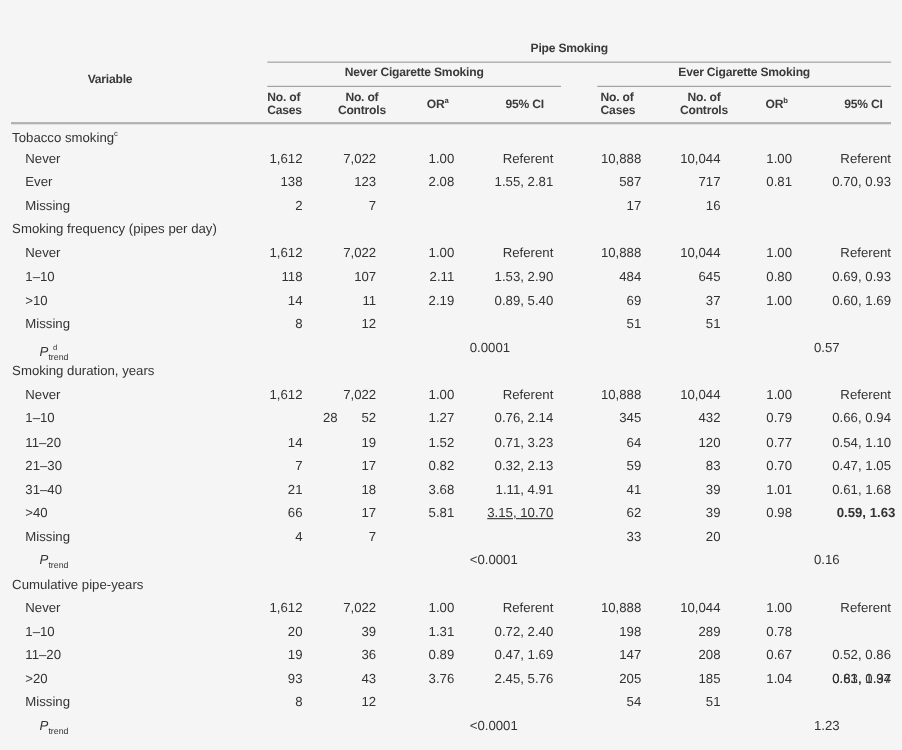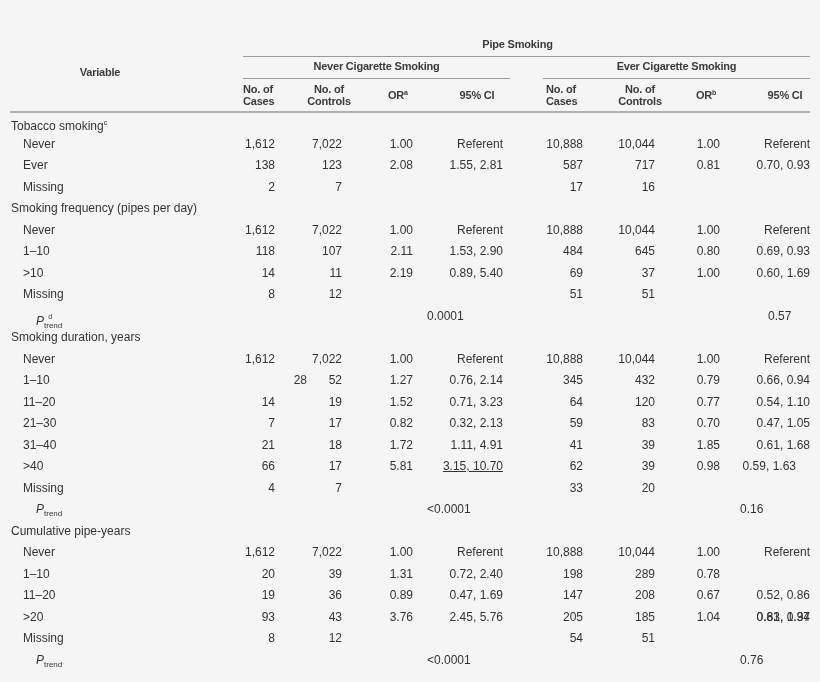--- a/index.html
+++ b/index.html
@@ -177,21 +177,21 @@
       <div class="cell r" style="right: 407px;"></div>
       <div class="cell r" style="right: 317px;"></div>
       <div class="cell r" style="right: 237px;">51</div>
       <div class="cell r" style="right: 165px;">51</div>
       <div class="cell r" style="right: 100px;"></div>
       <div class="cell r" style="right: 10px;"></div>
     </div>
     <div class="row" style="top: 305.5px;">
       <div class="cell l label-ptrend"><span>P</span><sub>trend</sub><sup>d</sup></div>
       <div class="cell l" style="left: 427px;">0.0001</div>
-      <div class="cell l" style="left: 768px;">0.57</div>
+      <div class="cell l" style="left: 740px;">0.57</div>
     </div>
     <div class="row" style="top: 327px;">
       <div class="cell l label-section"><span>Smoking duration, years</span></div>
     </div>
     <div class="row" style="top: 348.5px;">
       <div class="cell l label-item">Never</div>
       <div class="cell r" style="right: 545px;">1,612</div>
       <div class="cell r" style="right: 478px;">7,022</div>
       <div class="cell r" style="right: 407px;">1.00</div>
       <div class="cell r" style="right: 317px;">Referent</div>
@@ -230,37 +230,37 @@
       <div class="cell r" style="right: 317px;">0.32, 2.13</div>
       <div class="cell r" style="right: 237px;">59</div>
       <div class="cell r" style="right: 165px;">83</div>
       <div class="cell r" style="right: 100px;">0.70</div>
       <div class="cell r" style="right: 10px;">0.47, 1.05</div>
     </div>
     <div class="row" style="top: 434.5px;">
       <div class="cell l label-item">31–40</div>
       <div class="cell r" style="right: 545px;">21</div>
       <div class="cell r" style="right: 478px;">18</div>
-      <div class="cell r" style="right: 407px;">1.72</div>
+      <div class="cell r" style="right: 407px;">3.68</div>
       <div class="cell r" style="right: 317px;">1.11, 4.91</div>
       <div class="cell r" style="right: 237px;">41</div>
       <div class="cell r" style="right: 165px;">39</div>
-      <div class="cell r" style="right: 100px;">1.85</div>
+      <div class="cell r" style="right: 100px;">1.01</div>
       <div class="cell r" style="right: 10px;">0.61, 1.68</div>
     </div>
     <div class="row" style="top: 456px;">
       <div class="cell l label-item">&gt;40</div>
       <div class="cell r" style="right: 545px;">66</div>
       <div class="cell r" style="right: 478px;">17</div>
       <div class="cell r" style="right: 407px;">5.81</div>
       <div class="cell r" style="right: 317px; text-decoration: underline;">3.15, 10.70</div>
       <div class="cell r" style="right: 237px;">62</div>
       <div class="cell r" style="right: 165px;">39</div>
       <div class="cell r" style="right: 100px;">0.98</div>
-      <div class="cell r" style="right: 24px;">0.59, 1.63</div>
+      <div class="cell r" style="right: 6px; font-weight: bold;">0.59, 1.63</div>
     </div>
     <div class="row" style="top: 477.5px;">
       <div class="cell l label-item">Missing</div>
       <div class="cell r" style="right: 545px;">4</div>
       <div class="cell r" style="right: 478px;">7</div>
       <div class="cell r" style="right: 407px;"></div>
       <div class="cell r" style="right: 317px;"></div>
       <div class="cell r" style="right: 237px;">33</div>
       <div class="cell r" style="right: 165px;">20</div>
       <div class="cell r" style="right: 100px;"></div>
@@ -325,15 +325,15 @@
       <div class="cell r" style="right: 407px;"></div>
       <div class="cell r" style="right: 317px;"></div>
       <div class="cell r" style="right: 237px;">54</div>
       <div class="cell r" style="right: 165px;">51</div>
       <div class="cell r" style="right: 100px;"></div>
       <div class="cell r" style="right: 10px;"></div>
     </div>
     <div class="row" style="top: 649.5px;">
       <div class="cell l label-ptrend"><span>P</span><sub>trend</sub></div>
       <div class="cell l" style="left: 427px;">&lt;0.0001</div>
-      <div class="cell l" style="left: 740px;">0.76</div>
+      <div class="cell l" style="left: 740px;">1.23</div>
     </div>
   </div>
 
 </body></html>

